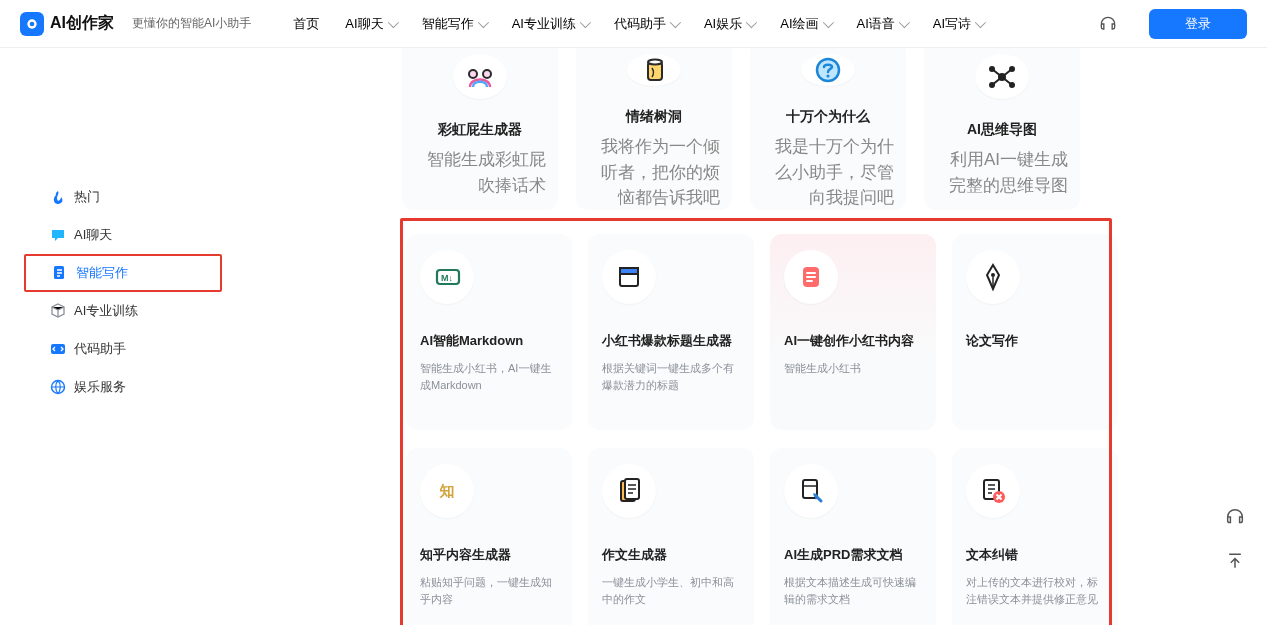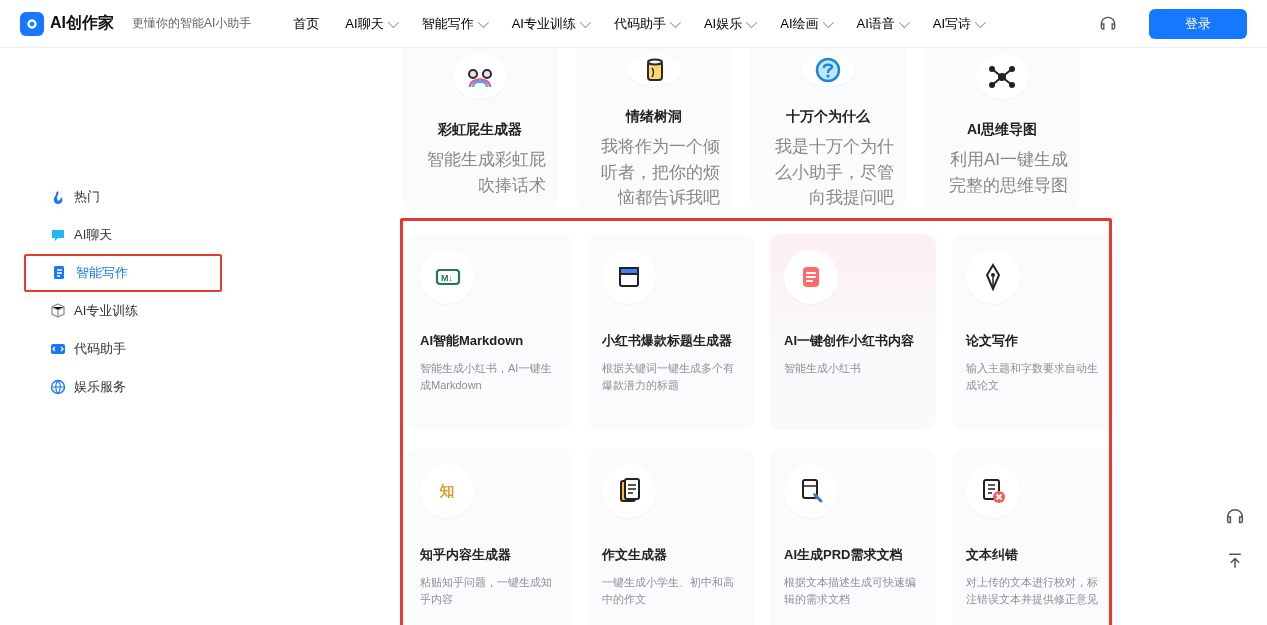--- a/index.html
+++ b/index.html
@@ -238,21 +238,20 @@
           <h4>AI一键创作小红书内容</h4>
           <p>智能生成小红书</p>
         </div>
         <div class="card">
           <div class="ic-circle">
             <svg width="32" height="32" viewBox="0 0 32 32">
               <use href="#i-pen"></use>
             </svg>
           </div>
           <h4>论文写作</h4>
-          <p>输入主题和字数要求自动生成论文</p>
         </div>
         <div class="card">
           <div class="ic-circle">
             <svg width="32" height="32" viewBox="0 0 32 32">
               <use href="#i-zhi"></use>
             </svg>
           </div>
           <h4>知乎内容生成器</h4>
           <p>粘贴知乎问题，一键生成知乎内容</p>
         </div>

